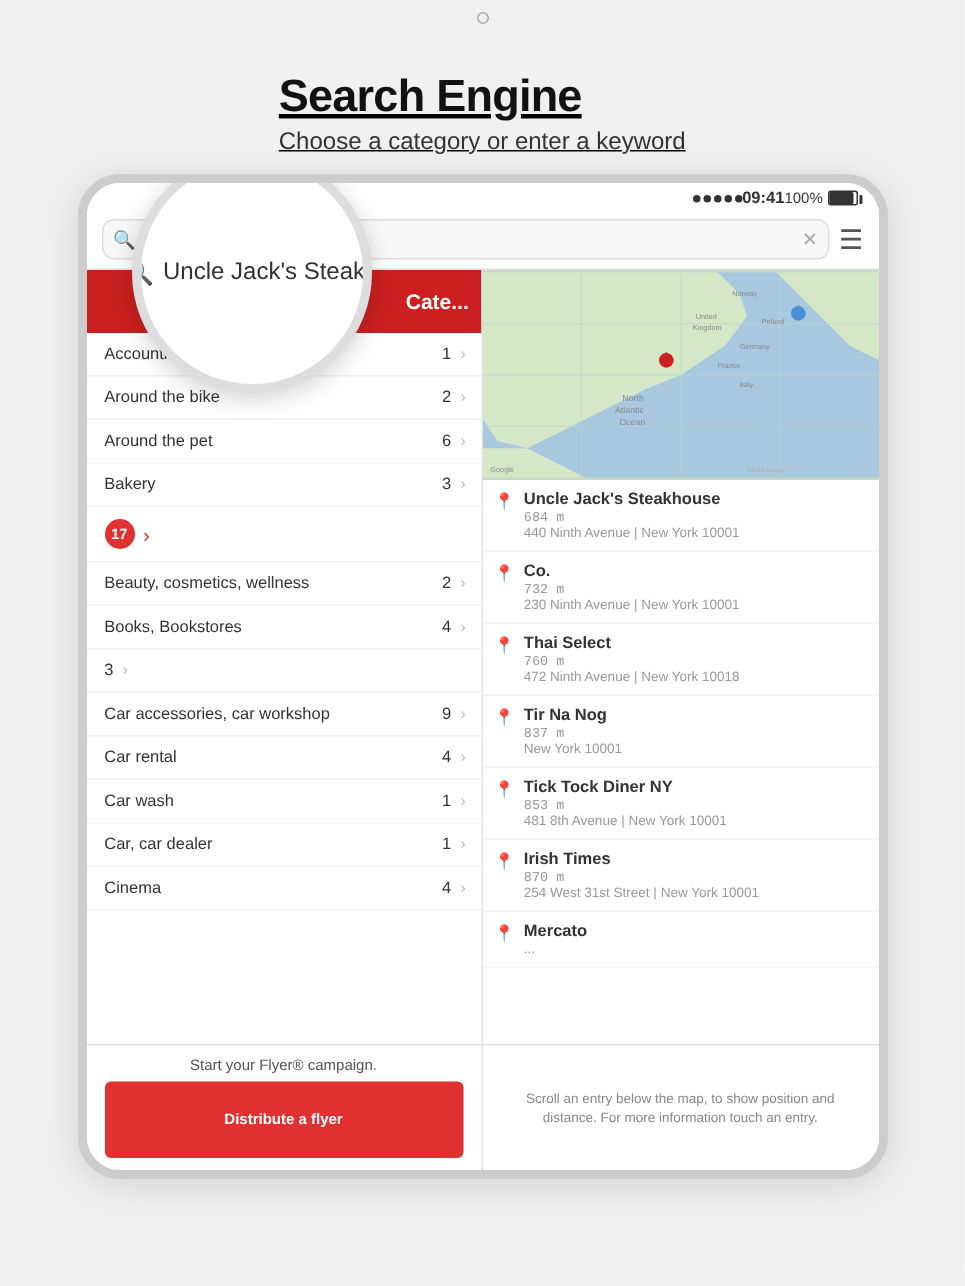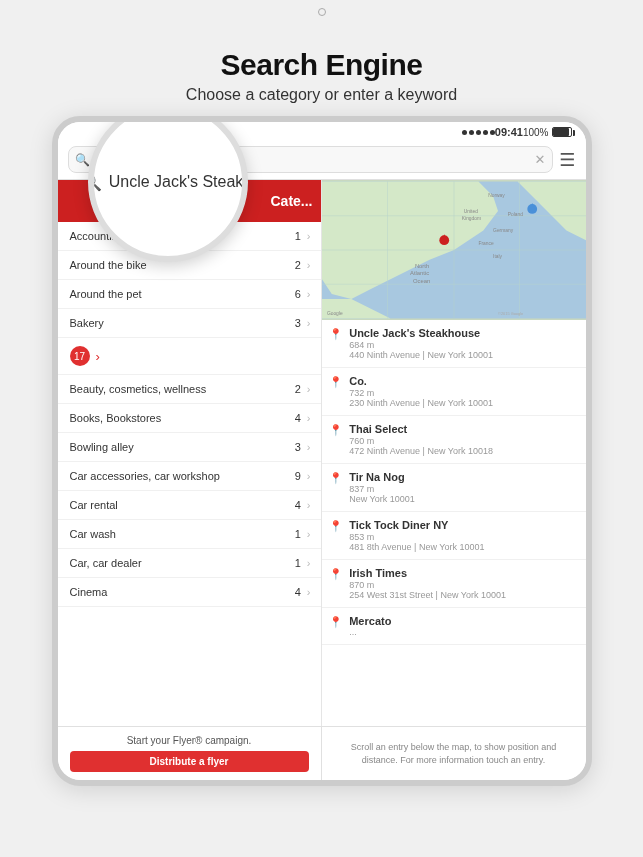--- a/index.html
+++ b/index.html
@@ -8,22 +8,22 @@
       height: 857px;
       background: #f0f0f0;
       font-family: -apple-system, 'Helvetica Neue', Arial, sans-serif;
       overflow: hidden;
       display: flex;
       flex-direction: column;
       align-items: center;
     }
 
     .page-header {
-      text-align: center;
       padding: 28px 20px 12px;
+      text-decoration: underline;
     }
     .page-title {
       font-size: 30px;
       font-weight: 800;
       color: #111;
       letter-spacing: -0.5px;
     }
     .page-subtitle {
       font-size: 16px;
       color: #333;
@@ -190,21 +190,21 @@
     .category-count.highlighted {
       background: #e03030;
       color: white;
       border-radius: 50%;
       width: 20px;
       height: 20px;
       display: flex;
       align-items: center;
       justify-content: center;
       font-size: 10px;
-      font-weight: 400;
+      font-weight: 700;
       text-align: center;
     }
     .category-chevron {
       color: #bbb;
       font-size: 11px;
     }
     .category-chevron.red-chevron {
       color: #e03030;
       font-size: 13px;
     }
@@ -252,20 +252,21 @@
     .result-info { flex: 1; }
     .result-name {
       font-size: 11px;
       font-weight: 600;
       color: #333;
     }
     .result-distance {
       font-size: 9px;
       color: #999;
       margin-top: 1px;
+      font-family: Liberation Mono, monospace;
     }
     .result-address {
       font-size: 9px;
       color: #999;
     }
 
     
     .bottom-bar {
       display: flex;
       border-top: 1px solid #e0e0e0;
@@ -291,21 +292,21 @@
     .bottom-text {
       font-size: 10px;
       color: #555;
       text-align: center;
     }
     .distribute-btn {
       background: #e03030;
       color: white;
       border: none;
       border-radius: 4px;
-      padding: 5px 14px;
+      padding: 20px 14px;
       font-size: 10px;
       font-weight: 600;
       cursor: pointer;
       width: 100%;
       text-align: center;
     }
     .bottom-right-text {
       font-size: 9px;
       color: #888;
       text-align: center;
@@ -432,21 +433,20 @@
             <span class="category-name">Beauty, cosmetics, wellness</span>
             <span class="category-count">2</span>
             <span class="category-chevron">›</span>
           </div>
           <div class="category-item">
             <span class="category-name">Books, Bookstores</span>
             <span class="category-count">4</span>
             <span class="category-chevron">›</span>
           </div>
           <div class="category-item">
-            <span class="category-name">Bowling alley</span>
             <span class="category-count">3</span>
             <span class="category-chevron">›</span>
           </div>
           <div class="category-item">
             <span class="category-name">Car accessories, car workshop</span>
             <span class="category-count">9</span>
             <span class="category-chevron">›</span>
           </div>
           <div class="category-item">
             <span class="category-name">Car rental</span>

